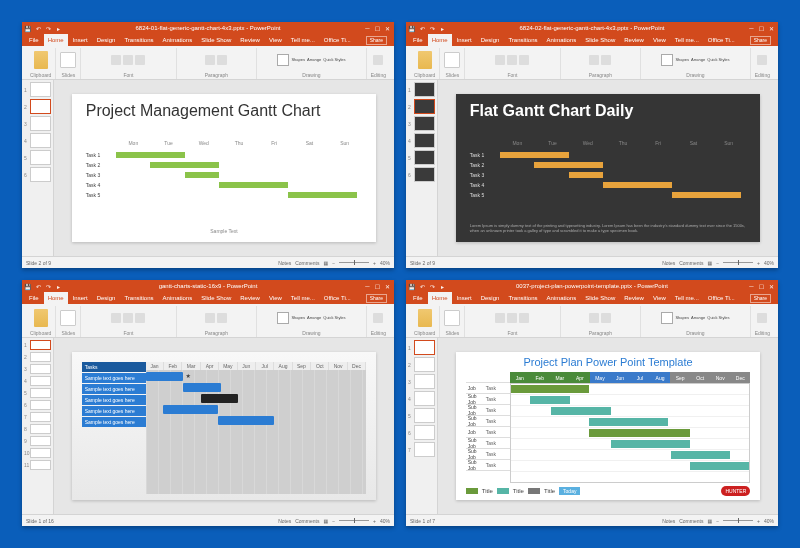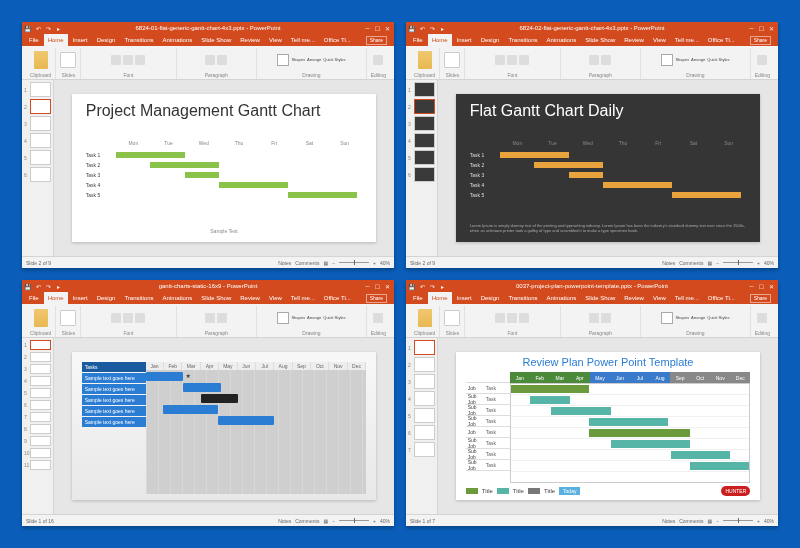--- a/index.html
+++ b/index.html
@@ -27,21 +27,21 @@
   .thumbs{ width:32px; background:#f0f0f0; border-right:1px solid #d4d4d4; overflow:hidden; padding:2px; display:flex; flex-direction:column; gap:2px; }
   .thumb{ display:flex; gap:1px; align-items:center; }
   .tnum{ font-size:5px; color:#888; width:5px; }
   .tprev{ flex:1; height:15px; background:#fff; border:1px solid #ccc; }
   .tprev.sel{ border:1.5px solid #d24a1d; }
   .tprev.dark{ background:#3a3a3a; }
   .slide-area{ flex:1; display:flex; align-items:center; justify-content:center; padding:8px; }
   .slide{ background:#fff; width:94%; height:92%; box-shadow:0 1px 3px rgba(0,0,0,.2); padding:8px 14px; display:flex; flex-direction:column; }
   .slide.dark{ background:#353535; color:#ddd; }
   .slide-title{ font-size:16px; font-weight:500; color:#333; margin-bottom:20px; }
-  .slide.dark .slide-title{ color:#fff; font-weight:400; }
+  .slide.dark .slide-title{ color:#fff; font-weight:700; }
   .statusbar{ height:12px; background:#f3f3f3; border-top:1px solid #d4d4d4; display:flex; align-items:center; padding:0 4px; font-size:5px; color:#666; gap:6px; }
   .sb-right{ margin-left:auto; display:flex; gap:4px; align-items:center; }
   .zoom-line{ width:30px; height:1px; background:#999; position:relative; }
   .zoom-line::after{content:''; position:absolute; left:50%; top:-2px; width:1px; height:5px; background:#666;}
 
   
   .gantt{ flex:1; display:flex; font-size:5px; }
   .glabels{ width:30px; display:flex; flex-direction:column; }
   .gbars{ flex:1; display:flex; flex-direction:column; position:relative; }
   .ghdr{ display:flex; height:10px; }
@@ -689,21 +689,21 @@
             <span class="tnum">6</span>
             <div class="tprev"></div>
           </div>
       <div class="thumb">
             <span class="tnum">7</span>
             <div class="tprev"></div>
           </div>
     </div>
     <div class="slide-area">
       <div class="slide" style="padding:4px 10px">
-        <div class="s4-title">Review Plan Power Point Template</div>
+        <div class="s4-title">Project Plan Power Point Template</div>
         <div class="s4-body">
           <div class="s4-tasks">
             <div class="s4-task" style="height:11px"></div>
             <div class="s4-task">
                   <span class="j">Job</span>
                   <span class="t">Task</span>
                 </div>
             <div class="s4-task">
                   <span class="j">Sub Job</span>
                   <span class="t">Task</span>

